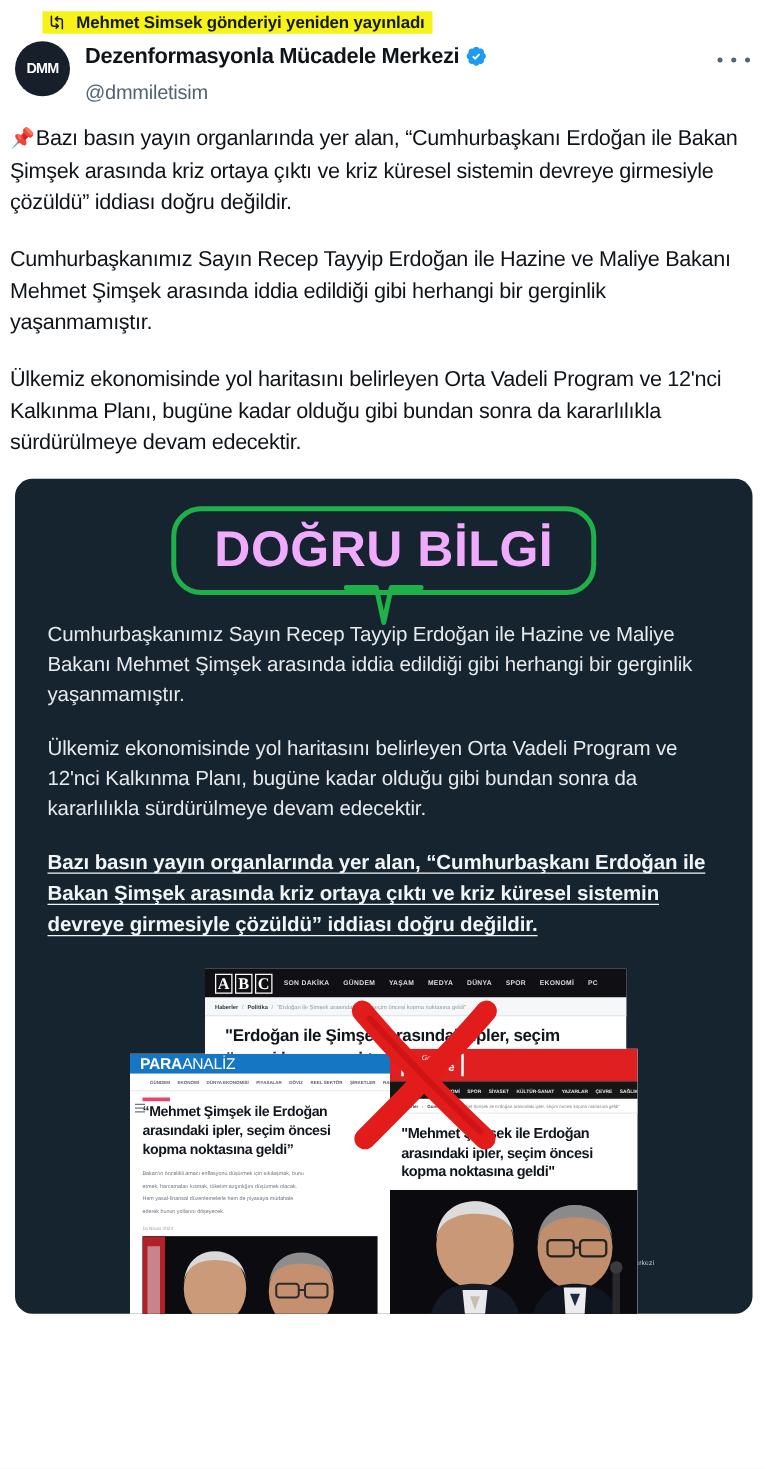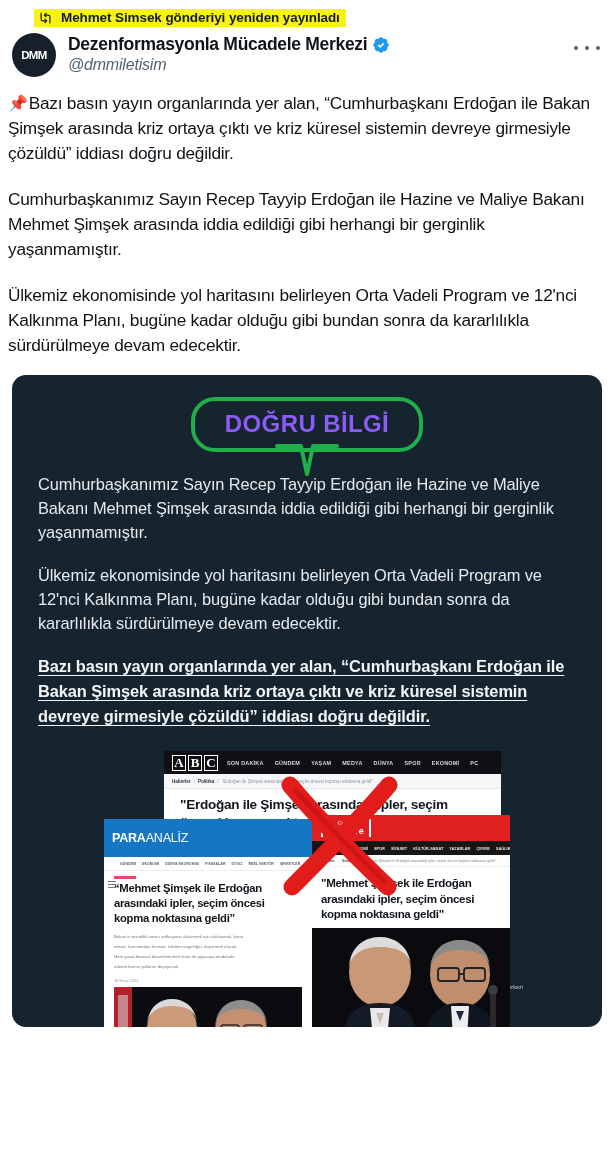--- a/index.html
+++ b/index.html
@@ -28,21 +28,21 @@
     overflow:hidden;
   }
   .avatar-text {
     color:#fff; font-size:11.5px; font-weight:800; letter-spacing:-0.6px;
     font-family:"Liberation Sans", sans-serif;
   }
   .acct-meta { margin-left:12px; padding-top:1px; }
   .acct-line { display:flex; align-items:center; gap:5px; }
   .acct-name { font-size:17.5px; font-weight:700; color:#0f1419; letter-spacing:-0.3px; white-space:nowrap; }
   .verified { width:18px; height:18px; flex:0 0 18px; display:block; }
-  .acct-handle { font-size:16px; color:#536471; margin-top:1px; letter-spacing:-0.2px;font-style:italic; }
+  .acct-handle { font-size:16px; color:#536471; margin-top:11px; letter-spacing:-0.2px; }
   .more-btn {
     position:absolute; right:14px; top:12px; width:26px; height:18px;
     display:flex; align-items:center; justify-content:space-between;
   }
   .more-btn i { width:4px; height:4px; border-radius:50%; background:#536471; display:block; }
 
   
   .tweet-body { padding: 14px 14px 0 8px; }
   .tw-p {
     font-size:17.3px; line-height:25px; color:#0f1419; letter-spacing:-0.25px;
@@ -62,21 +62,21 @@
 
   
   .badge-wrap { display:flex; justify-content:center; padding: 22px 0 0 0; }
   .badge {
     position:relative;
     border:4px solid #1fb04a;
     border-radius:24px;
     padding: 11px 30px 12px 30px;
   }
   .badge-text {
-    color:#8b5cf6; font-size:24px; font-weight:800; letter-spacing:0.4px;
+    color:#f0abfc; font-size:40px; font-weight:800; letter-spacing:0.4px;
     font-family:"Liberation Sans", sans-serif; line-height:1;
   }
   .badge-tail {
     position:absolute; left:50%; transform:translateX(-50%);
     bottom:-30px; width:64px; height:34px;
   }
 
   
   .card-text { padding: 20px 26px 0 26px; }
   .card-p {
@@ -112,21 +112,21 @@
   .abc-crumb .c-strong { font-size:4.6px; font-weight:700; color:#2b3640; }
   .abc-crumb .c-sep { font-size:4.6px; color:#9aa3ad; }
   .abc-crumb .c-dim { font-size:4.6px; color:#8e98a2; white-space:nowrap; overflow:hidden; }
   .abc-head { padding:7px 16px 9px 16px; }
   .abc-head h1 { font-size:13.6px; line-height:18px; font-weight:700; color:#11161c; letter-spacing:-0.3px; }
 
   
   .para {
     position:absolute; left:4px; top:68px; width:208px; background:#fff; overflow:hidden;
   }
-  .para-top { background:#1577c4; height:38px; display:flex; align-items:center; padding-left:8px; }
+  .para-top { background:#1577c4; height:16px; display:flex; align-items:center; padding-left:8px; }
   .para-logo { font-size:12.5px; font-weight:800; color:#fff; letter-spacing:-0.2px; }
   .para-logo b { font-weight:800; }
   .para-logo i { font-style:normal; font-weight:400; }
   .para-nav { height:14px; display:flex; align-items:center; gap:6px; padding-left:16px; border-bottom:1px solid #ececec; background:#fff; }
   .para-nav span { font-size:3.6px; font-weight:700; color:#5d6670; white-space:nowrap; }
   .para-burger { position:absolute; left:4px; top:24px; width:8px; }
   .para-burger i { display:block; height:1px; background:#6b7480; margin-bottom:2px; }
   .para-rule { width:22px; height:3px; background:#e8446b; margin:5px 0 2px 10px; }
   .para-head { padding:0 10px 0 10px; text-align:left; }
   .para-head h2 { font-size:11.3px; line-height:15px; font-weight:800; color:#11161c; letter-spacing:-0.3px; }

